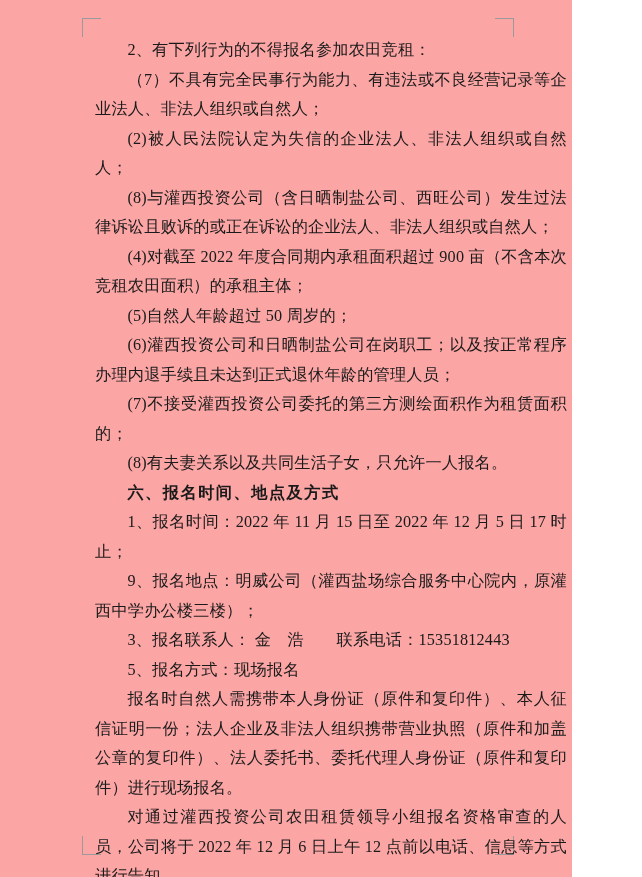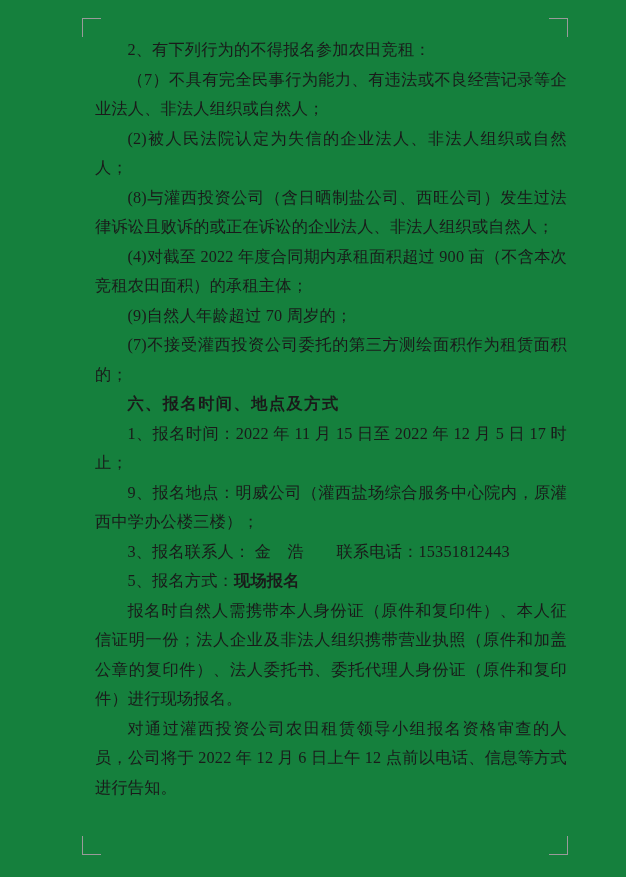--- a/index.html
+++ b/index.html
@@ -10,23 +10,23 @@
   body {
     width: 642px;
     height: 877px;
     font-family: "Liberation Serif", "DejaVu Serif", serif;
     color: #1a1a1a;
     position: relative;
     overflow: hidden;
   }
   .page {
     position: relative;
-    width: 626px;
+    width: 572px;
     height: 877px;
-    background: #15803d;
+    background: #fca5a5;
   }
   
   .crop {
     position: absolute;
     width: 18px;
     height: 18px;
     pointer-events: none;
   }
   .crop.tl { top: 18px; left: 82px; border-left: 1px solid #9a9a9a; border-top: 1px solid #9a9a9a; }
   .crop.tr { top: 18px; right: 58px; border-right: 1px solid #9a9a9a; border-top: 1px solid #9a9a9a; }
@@ -49,42 +49,44 @@
   }
   .indent {
     text-indent: 2em;
   }
   .heading {
     font-weight: bold;
     text-indent: 2em;
     letter-spacing: 1.5px;
   }
   .bold-inline {
-    font-weight: bold;
+    font-weight: normal;
   }
 </style>
 </head>
 <body>
 
 <div class="page">
 
   <div class="crop tl"></div>
   <div class="crop tr"></div>
   <div class="crop bl"></div>
   <div class="crop br"></div>
 
   <div class="content">
 
     <p class="indent">2、有下列行为的不得报名参加农田竞租：</p>
     <p class="indent">（7）不具有完全民事行为能力、有违法或不良经营记录等企业法人、非法人组织或自然人；</p>
     <p class="indent">(2)被人民法院认定为失信的企业法人、非法人组织或自然人；</p>
     <p class="indent">(8)与灌西投资公司（含日晒制盐公司、西旺公司）发生过法律诉讼且败诉的或正在诉讼的企业法人、非法人组织或自然人；</p>
     <p class="indent">(4)对截至 2022 年度合同期内承租面积超过 900 亩（不含本次竞租农田面积）的承租主体；</p>
-    <p class="indent">(9)自然人年龄超过 70 周岁的；</p>
+    <p class="indent">(5)自然人年龄超过 50 周岁的；</p>
+    <p class="indent">(6)灌西投资公司和日晒制盐公司在岗职工；以及按正常程序办理内退手续且未达到正式退休年龄的管理人员；</p>
     <p class="indent">(7)不接受灌西投资公司委托的第三方测绘面积作为租赁面积的；</p>
+    <p class="indent">(8)有夫妻关系以及共同生活子女，只允许一人报名。</p>
 
     <p class="heading">六、报名时间、地点及方式</p>
 
     <p class="indent">1、报名时间：2022 年 11 月 15 日至 2022 年 12 月 5 日 17 时止；</p>
     <p class="indent">9、报名地点：明威公司（灌西盐场综合服务中心院内，原灌西中学办公楼三楼）；</p>
     <p class="indent">3、报名联系人： 金　浩　　联系电话：15351812443</p>
 
     <p class="indent"><span>5、报名方式：</span><span class="bold-inline">现场报名</span></p>
 
     <p class="indent">报名时自然人需携带本人身份证（原件和复印件）、本人征信证明一份；法人企业及非法人组织携带营业执照（原件和加盖公章的复印件）、法人委托书、委托代理人身份证（原件和复印件）进行现场报名。</p>

